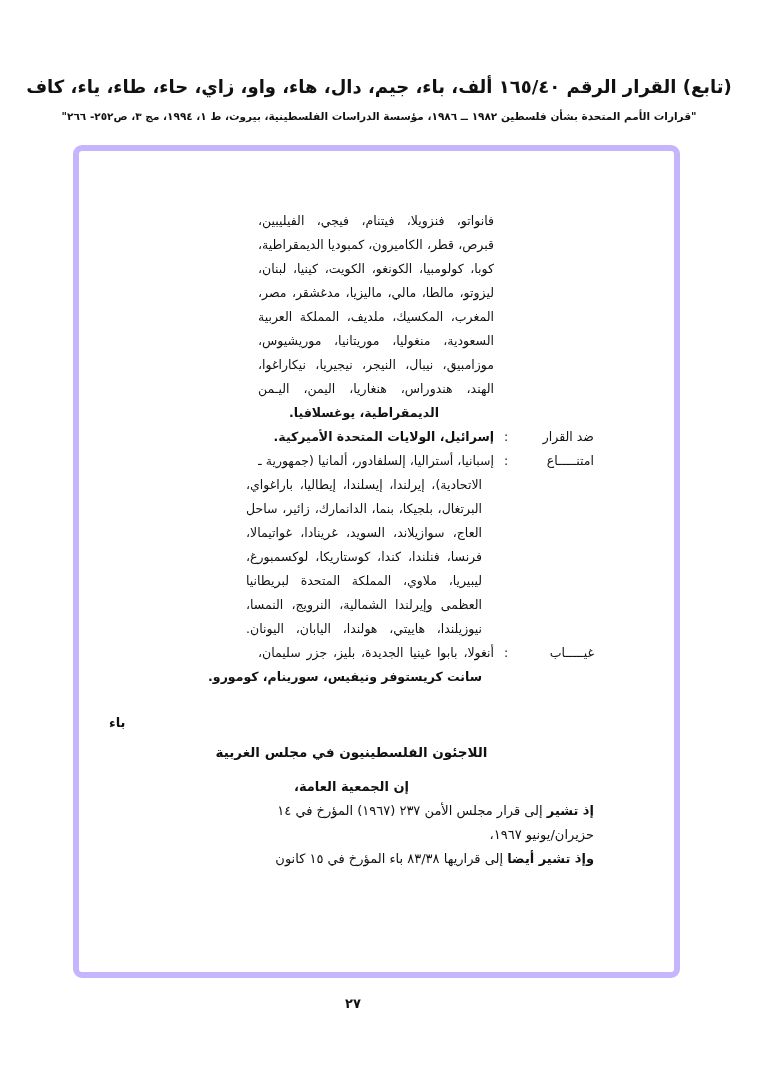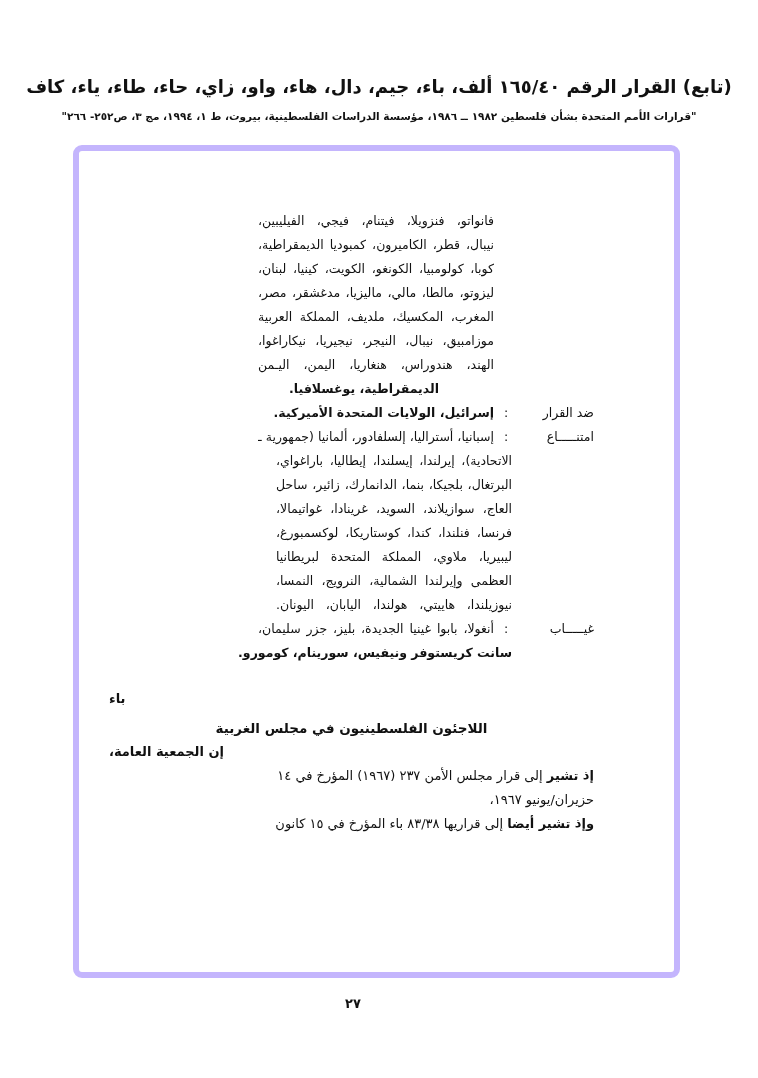--- a/index.html
+++ b/index.html
@@ -50,25 +50,25 @@
   .line-n{text-align:right;white-space:nowrap;font-weight:bold;}
   .favor-last{margin-right:55px;}
   .vrow{display:flex;}
   .vlabel{
     flex:0 0 100px;
     display:flex;justify-content:space-between;
     padding-left:10px;box-sizing:border-box;
     white-space:nowrap;
   }
   .vline{width:236px;}
-  .vcont .vline{margin-right:82px;}
+  .vcont .vline{margin-right:112px;}
   
   .sec-letter{margin-top:22px;text-align:left;font-weight:bold;font-size:13px;}
   .sec-title{margin-top:5px;text-align:center;font-weight:bold;font-size:13.5px;}
-  .para-intro{font-weight:bold;font-size:13px;white-space:nowrap;text-align:left;}
+  .para-intro{margin-top:11px;font-weight:bold;font-size:13px;white-space:nowrap;text-align:center;}
   .bline{font-size:13px;text-align:right;white-space:nowrap;}
   .bline b{font-weight:bold;margin-top:16px;}
   
   .page-num{
     position:absolute;top:996px;left:-26px;width:758px;
     text-align:center;
     font-size:13px;font-weight:bold;
   }
 </style>
 </head>
@@ -78,24 +78,25 @@
 
   <div class="hdr-title">(تابع) القرار الرقم ١٦٥/٤٠ ألف، باء، جيم، دال، هاء، واو، زاي، حاء، طاء، ياء، كاف</div>
 
   <div class="hdr-citation">"قرارات الأمم المتحدة بشأن فلسطين ١٩٨٢ ــ ١٩٨٦، مؤسسة الدراسات الفلسطينية، بيروت، ط ١، ١٩٩٤، مج ٣، ص٢٥٢- ٢٦٦"</div>
 
   <div class="frame">
     <div class="frame-inner">
 
       <div class="favor">
         <div class="line-j">فانواتو، فنزويلا، فيتنام، فيجي، الفيليبين،</div>
-        <div class="line-j">نيبال، قطر، الكاميرون، كمبوديا الديمقراطية،</div>
+        <div class="line-j">قبرص، قطر، الكاميرون، كمبوديا الديمقراطية،</div>
         <div class="line-j">كوبا، كولومبيا، الكونغو، الكويت، كينيا، لبنان،</div>
         <div class="line-j">ليزوتو، مالطا، مالي، ماليزيا، مدغشقر، مصر،</div>
         <div class="line-j">المغرب، المكسيك، ملديف، المملكة العربية</div>
+        <div class="line-j">السعودية، منغوليا، موريتانيا، موريشيوس،</div>
         <div class="line-j">موزامبيق، نيبال، النيجر، نيجيريا، نيكاراغوا،</div>
         <div class="line-j">الهند، هندوراس، هنغاريا، اليمن، اليـمن</div>
         <div class="line-n favor-last">الديمقراطية، يوغسلافيا.</div>
       </div>
 
       <div class="vote">
         <div class="vrow">
           <div class="vlabel">
             <span>ضد القرار</span>
             <span>:</span>

